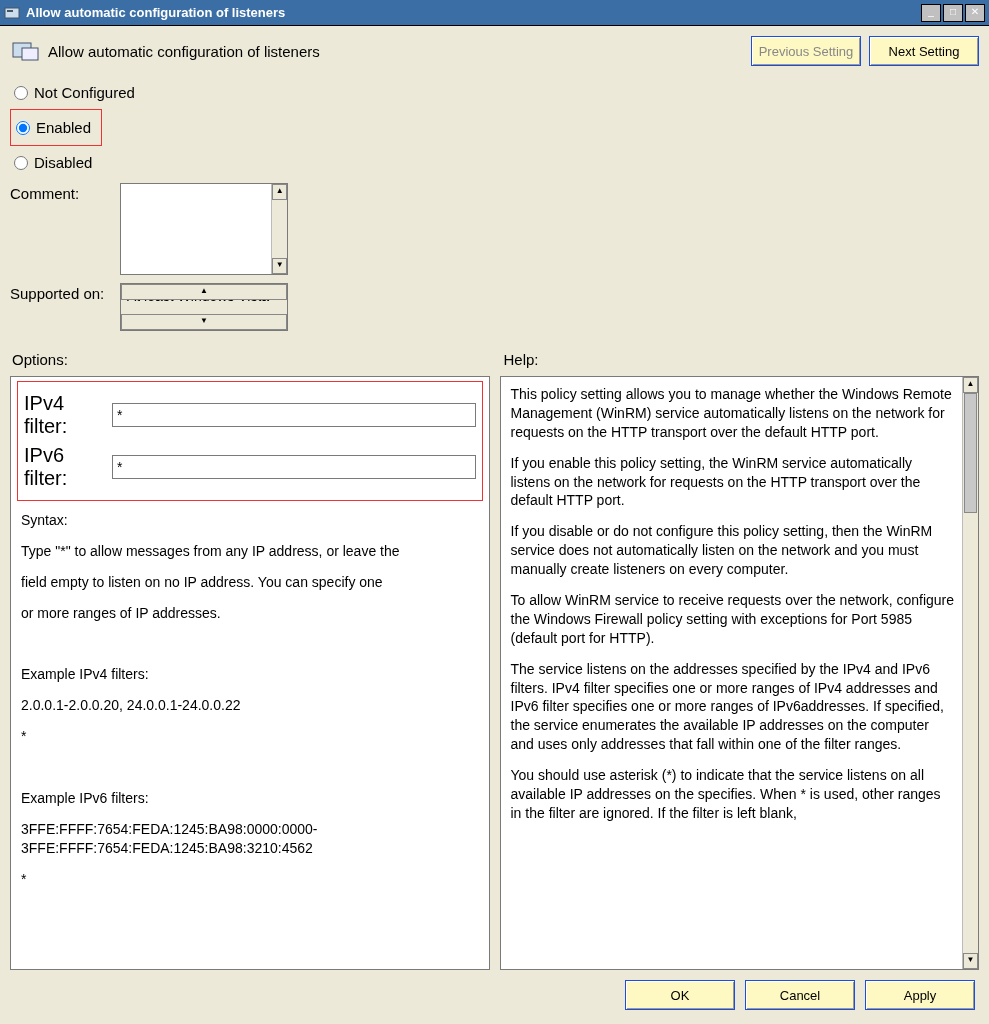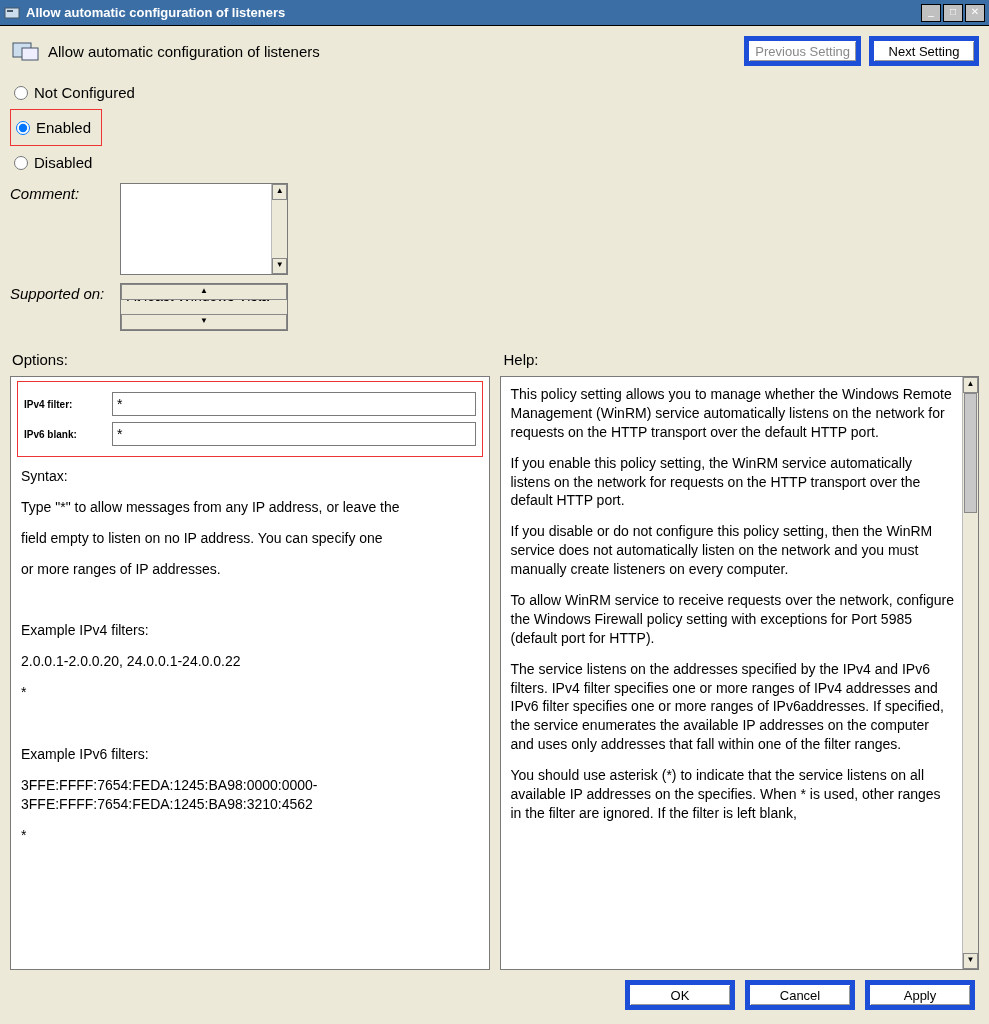--- a/index.html
+++ b/index.html
@@ -39,31 +39,31 @@
     display:flex;flex-direction:column;
   }
   .headrow {
     display:flex; align-items:center; padding:2px 0 10px 2px;
   }
   .headrow .hicon{width:28px;height:22px;margin-right:8px;display:inline-flex;}
   .headrow .htitle{font-size:15px;}
   .navbtns{margin-left:auto;display:flex;gap:8px;}
   button.std{
     min-width:110px;height:30px;
-    background:#ffffff;border:5px solid #1d4ed8;
+    background:#fef9c3;border:1px solid #1d4ed8;
     box-shadow: inset 1px 1px #fff, inset -1px -1px #999;
     font-size:13px;
   }
   button.std:disabled{color:#888;}
   .radios{float:left;width:190px;}
   .radios label{display:flex;align-items:center;gap:6px;font-size:15px;margin:6px 2px;padding:2px;}
   .radios input{margin:0;width:14px;height:14px;}
   .enabled-hl{border:1.5px solid #e33; padding:1px 6px 1px 1px;display:inline-flex;}
   .commentrow{display:flex;margin:4px 0 8px 0;}
-  .labelcol{width:110px;font-size:15px;padding-top:2px;font-style:italic;}
+  .labelcol{width:110px;font-size:15px;padding-top:2px;}
   .commentbox{
     flex:1;height:92px;background:#fff;border:1px solid #7a7a7a;
     position:relative;
   }
   .commentbox .vsb{position:absolute;right:0;top:0;bottom:0;width:16px;border-left:1px solid #bbb;background:#ece9d8;}
   .vsb .up,.vsb .dn{height:16px;border:1px solid #888;background:#ece9d8;font-size:8px;text-align:center;line-height:12px;}
   .vsb .up{position:absolute;top:0;left:0;right:0;}
   .vsb .dn{position:absolute;bottom:0;left:0;right:0;}
   .supportrow{display:flex;margin-bottom:12px;}
   .supportbox{flex:1;height:48px;background:#ece9d8;border:1px solid #7a7a7a;position:relative;padding:4px 18px 4px 6px;font-size:14px;}
@@ -72,21 +72,21 @@
   .midarea{display:flex;gap:10px;flex:1;min-height:0;}
   .colhead{font-size:15px;margin:8px 0 8px 2px;}
   .panel{
     border:1px solid #7a7a7a;background:#fff;flex:1;
     overflow:hidden;position:relative;font-size:14px;
   }
   .panel .inner{padding:8px 10px 8px 10px;overflow:auto;height:100%;}
   .panel.help .inner{padding-right:24px;}
   .filterbox{border:1.5px solid #e33;padding:4px 6px;margin:-4px -4px 10px -4px;}
   .frow{display:flex;align-items:center;gap:8px;margin:6px 0;}
-  .frow label{width:80px;font-size:10px;font-weight:bold;}
+  .frow label{width:80px;font-size:20px;}
   .frow input{flex:1;height:24px;border:1px solid #7a7a7a;font-size:14px;padding:0 4px;font-family:inherit;}
   .panel p{margin:0 0 12px 0; line-height:1.35;}
   .footer{display:flex;justify-content:flex-end;gap:10px;padding:10px 4px;}
   .panel.help .vsb{position:absolute;right:0;top:0;bottom:0;width:16px;border-left:1px solid #bbb;background:#ece9d8;}
   .panel.help .vsb .thumb{position:absolute;top:16px;left:1px;right:1px;height:120px;background:#c8c8c8;border:1px solid #888;}
   svg{display:block;}
 </style>
 </head>
 <body>
 
@@ -168,21 +168,21 @@
 
   <div class="midarea">
     <div class="panel">
       <div class="inner">
         <div class="filterbox">
           <div class="frow">
             <label>IPv4 filter:</label>
             <input type="text" value="*" style="">
           </div>
           <div class="frow">
-            <label>IPv6 blank:</label>
+            <label>IPv6 filter:</label>
             <input type="text" value="*" style="">
           </div>
         </div>
         <p>Syntax:</p>
         <p>Type "*" to allow messages from any IP address, or leave the</p>
         <p>field empty to listen on no IP address. You can specify one</p>
         <p>or more ranges of IP addresses.</p>
         <p>&nbsp;</p>
         <p>Example IPv4 filters:</p>
         <p>2.0.0.1-2.0.0.20, 24.0.0.1-24.0.0.22</p>

